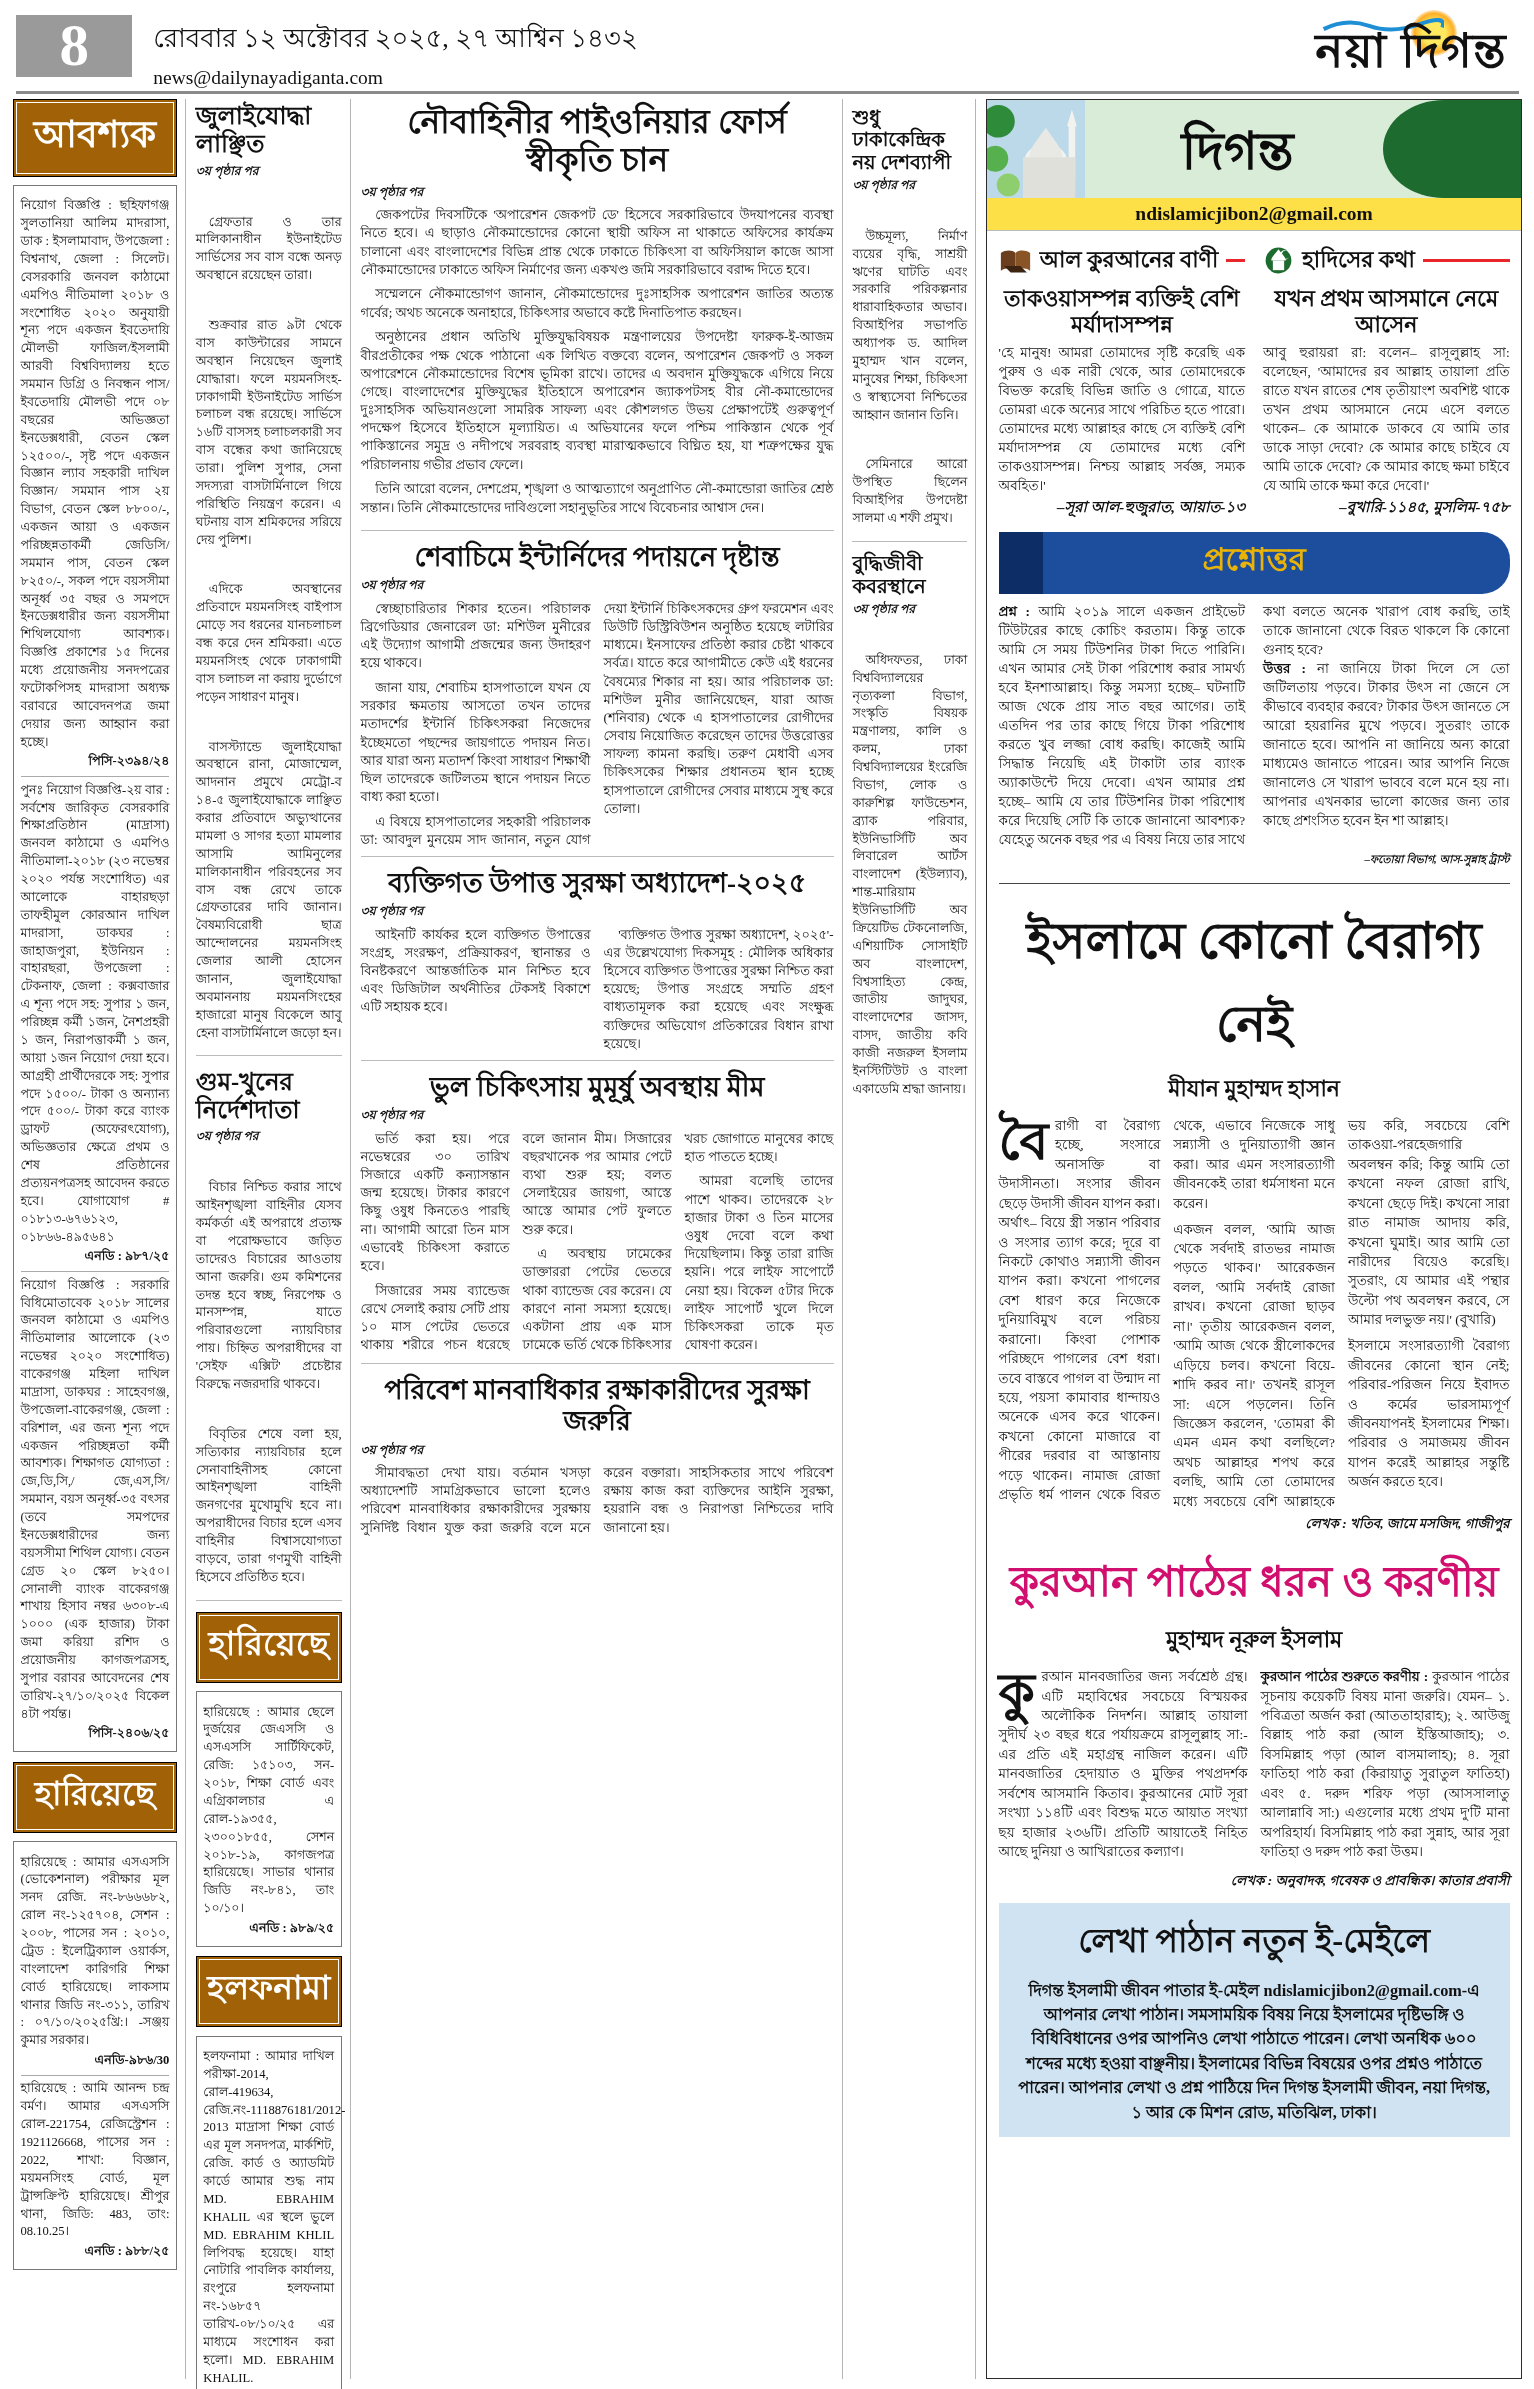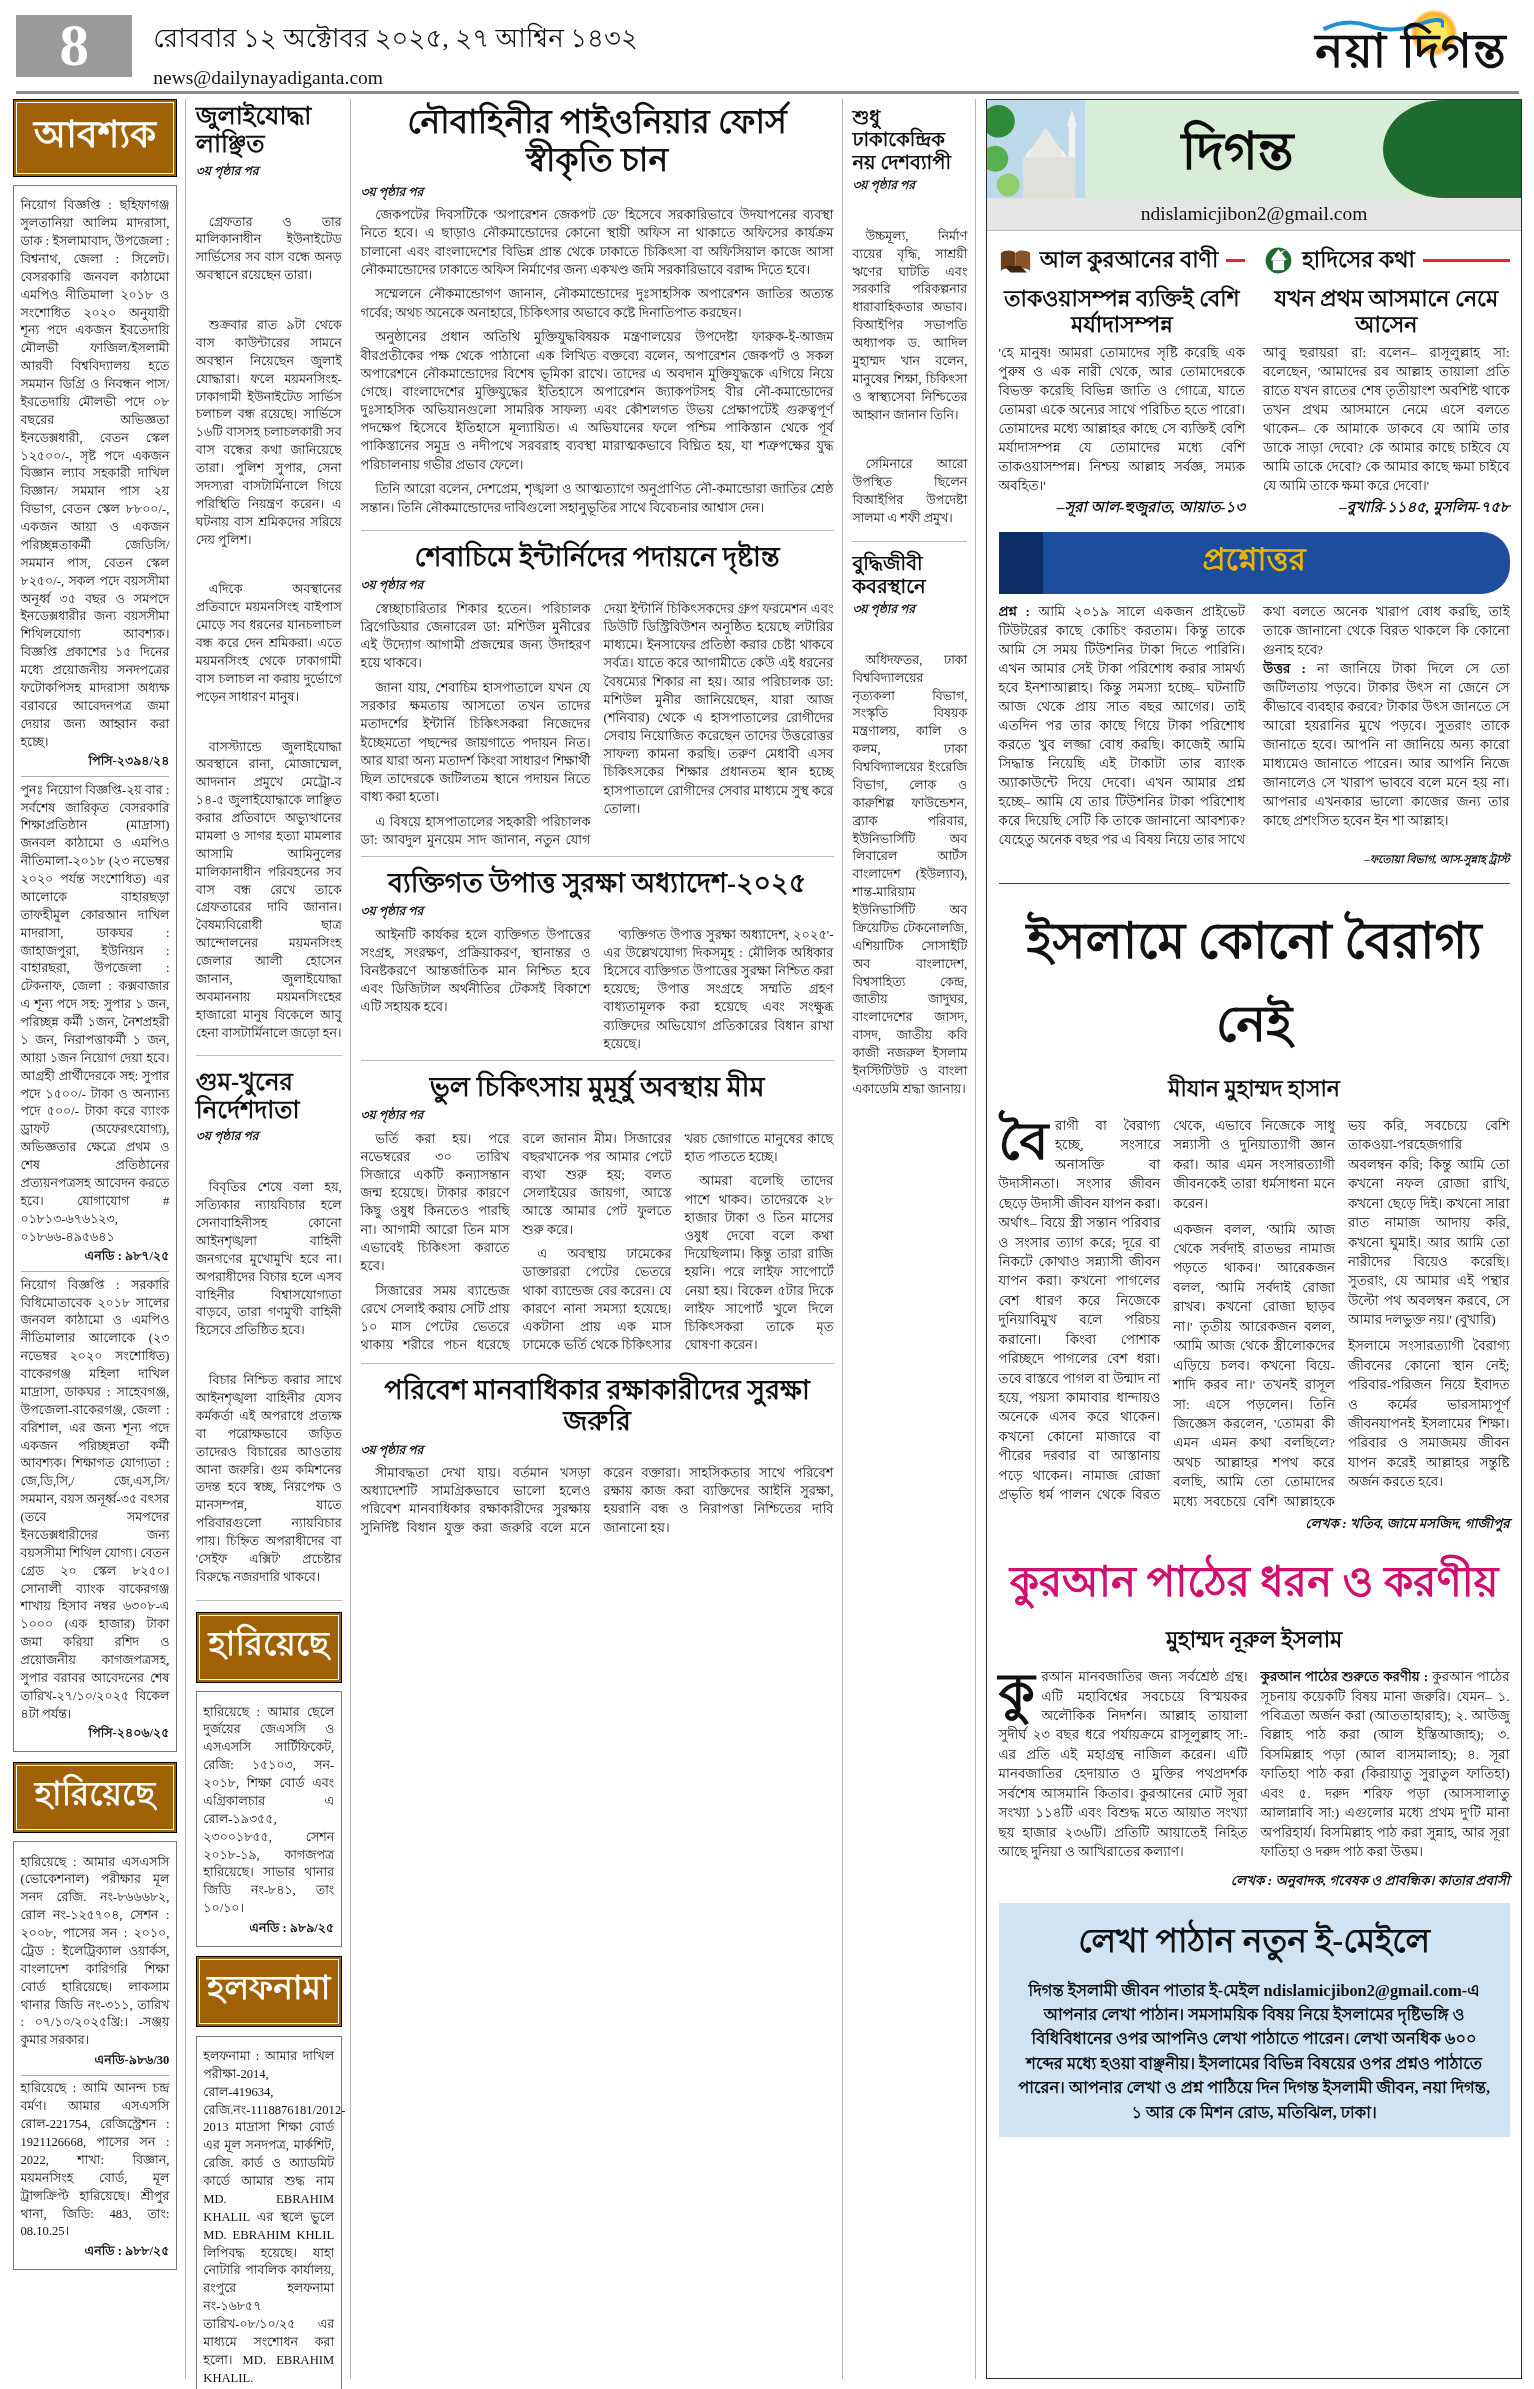--- a/index.html
+++ b/index.html
@@ -53,21 +53,21 @@
   .narrowbody { font-size:12.6px; line-height:1.42; text-align:justify; }
   .narrowbody p { margin-bottom:6.5px; text-indent:13px;margin-top:32px; }
   
   .islam { flex:1; border:1.6px solid #2b2b2b; padding:0 0 6.5px 0; display:flex; flex-direction:column; }
   .islam-head { position:relative; height:98px; background:#d9ecd7; overflow:hidden; }
   .swoosh { position:absolute; right:0; top:0; bottom:0; width:138px; background:#1e6b2f;
     border-top-left-radius:81px 65px; border-bottom-left-radius:81px 65px; }
   .mosque-photo { position:absolute; left:0; top:0; width:98px; height:98px; }
   .islam-title { position:absolute; left:122px; right:155px; top:11.4px; text-align:center;
     font-size:52px; font-weight:bold; color:#0c0c0c; }
-  .islam-email { background:#e5e5e5; text-align:center; font-weight:normal; font-size:19.5px;
+  .islam-email { background:#fde047; text-align:center; font-weight:bold; font-size:19.5px;
     padding:4.9px 0; border-bottom:0.8px solid #bbb; }
   .features { display:flex; gap:18px; padding:11.4px 11.4px 4.9px 11.4px; }
   .feature { flex:1; }
   .feat-label-row { display:flex; align-items:center; gap:8.1px; margin-bottom:6.5px; }
   .feat-label { font-size:22px; font-weight:bold; white-space:nowrap; }
   .redline { flex:1; height:3.3px; background:#e8262b; }
   .feat-title { text-align:center; font-size:22px; font-weight:bold; line-height:1.2; margin-bottom:4.9px; }
   .feat-text { font-size:13.4px; line-height:1.42; text-align:justify; }
   .feat-src { font-weight:bold; font-style:italic; text-align:right; font-size:15px; margin-top:0; }
   .qa-bar { background:#1d4e9e; color:#eab308; text-align:center; font-size:31px; font-weight:bold;
@@ -148,22 +148,22 @@
           <p>গ্রেফতার ও তার মালিকানাধীন ইউনাইটেড সার্ভিসের সব বাস বন্ধে অনড় অবস্থানে রয়েছেন তারা।</p>
           <p>শুক্রবার রাত ৯টা থেকে বাস কাউন্টারের সামনে অবস্থান নিয়েছেন জুলাই যোদ্ধারা। ফলে ময়মনসিংহ-ঢাকাগামী ইউনাইটেড সার্ভিস চলাচল বন্ধ রয়েছে। সার্ভিসে ১৬টি বাসসহ চলাচলকারী সব বাস বন্ধের কথা জানিয়েছে তারা। পুলিশ সুপার, সেনা সদস্যরা বাসটার্মিনালে গিয়ে পরিস্থিতি নিয়ন্ত্রণ করেন। এ ঘটনায় বাস শ্রমিকদের সরিয়ে দেয় পুলিশ।</p>
           <p>এদিকে অবস্থানের প্রতিবাদে ময়মনসিংহ বাইপাস মোড়ে সব ধরনের যানচলাচল বন্ধ করে দেন শ্রমিকরা। এতে ময়মনসিংহ থেকে ঢাকাগামী বাস চলাচল না করায় দুর্ভোগে পড়েন সাধারণ মানুষ।</p>
           <p>বাসস্ট্যান্ডে জুলাইযোদ্ধা অবস্থানে রানা, মোজাম্মেল, আদনান প্রমুখে মেট্রো-ব ১৪-৫ জুলাইযোদ্ধাকে লাঞ্ছিত করার প্রতিবাদে অভ্যুত্থানের মামলা ও সাগর হত্যা মামলার আসামি আমিনুলের মালিকানাধীন পরিবহনের সব বাস বন্ধ রেখে তাকে গ্রেফতারের দাবি জানান। বৈষম্যবিরোধী ছাত্র আন্দোলনের ময়মনসিংহ জেলার আলী হোসেন জানান, জুলাইযোদ্ধা অবমাননায় ময়মনসিংহের হাজারো মানুষ বিকেলে আবু হেনা বাসটার্মিনালে জড়ো হন।</p>
         </div>
       </div>
       <div class="art">
         <div class="hl hl-col">গুম-খুনের নির্দেশদাতা</div>
         <div class="cont">৩য় পৃষ্ঠার পর</div>
         <div class="narrowbody">
+          <p>বিচার নিশ্চিত করার সাথে আইনশৃঙ্খলা বাহিনীর যেসব কর্মকর্তা এই অপরাধে প্রত্যক্ষ বা পরোক্ষভাবে জড়িত তাদেরও বিচারের আওতায় আনা জরুরি। গুম কমিশনের তদন্ত হবে স্বচ্ছ, নিরপেক্ষ ও মানসম্পন্ন, যাতে পরিবারগুলো ন্যায়বিচার পায়। চিহ্নিত অপরাধীদের বা 'সেইফ এক্সিট' প্রচেষ্টার বিরুদ্ধে নজরদারি থাকবে।</p>
           <p>বিবৃতির শেষে বলা হয়, সত্যিকার ন্যায়বিচার হলে সেনাবাহিনীসহ কোনো আইনশৃঙ্খলা বাহিনী জনগণের মুখোমুখি হবে না। অপরাধীদের বিচার হলে এসব বাহিনীর বিশ্বাসযোগ্যতা বাড়বে, তারা গণমুখী বাহিনী হিসেবে প্রতিষ্ঠিত হবে।</p>
-          <p>বিচার নিশ্চিত করার সাথে আইনশৃঙ্খলা বাহিনীর যেসব কর্মকর্তা এই অপরাধে প্রত্যক্ষ বা পরোক্ষভাবে জড়িত তাদেরও বিচারের আওতায় আনা জরুরি। গুম কমিশনের তদন্ত হবে স্বচ্ছ, নিরপেক্ষ ও মানসম্পন্ন, যাতে পরিবারগুলো ন্যায়বিচার পায়। চিহ্নিত অপরাধীদের বা 'সেইফ এক্সিট' প্রচেষ্টার বিরুদ্ধে নজরদারি থাকবে।</p>
         </div>
       </div>
       <div class="bh small">হারিয়েছে</div>
       <div class="adwrap">
         <div class="ad">
           <span>হারিয়েছে : আমার ছেলে দুর্জয়ের জেএসসি ও এসএসসি সার্টিফিকেট, রেজি: ১৫১০৩, সন- ২০১৮, শিক্ষা বোর্ড এবং এগ্রিকালচার এ রোল-১৯৩৫৫, ২৩০০১৮৫৫, সেশন ২০১৮-১৯, কাগজপত্র হারিয়েছে। সাভার থানার জিডি নং-৮৪১, তাং ১০/১০।</span>
           <span class="code">এনডি : ৯৮৯/২৫</span>
         </div>
       </div>
       <div class="bh small">হলফনামা</div>

